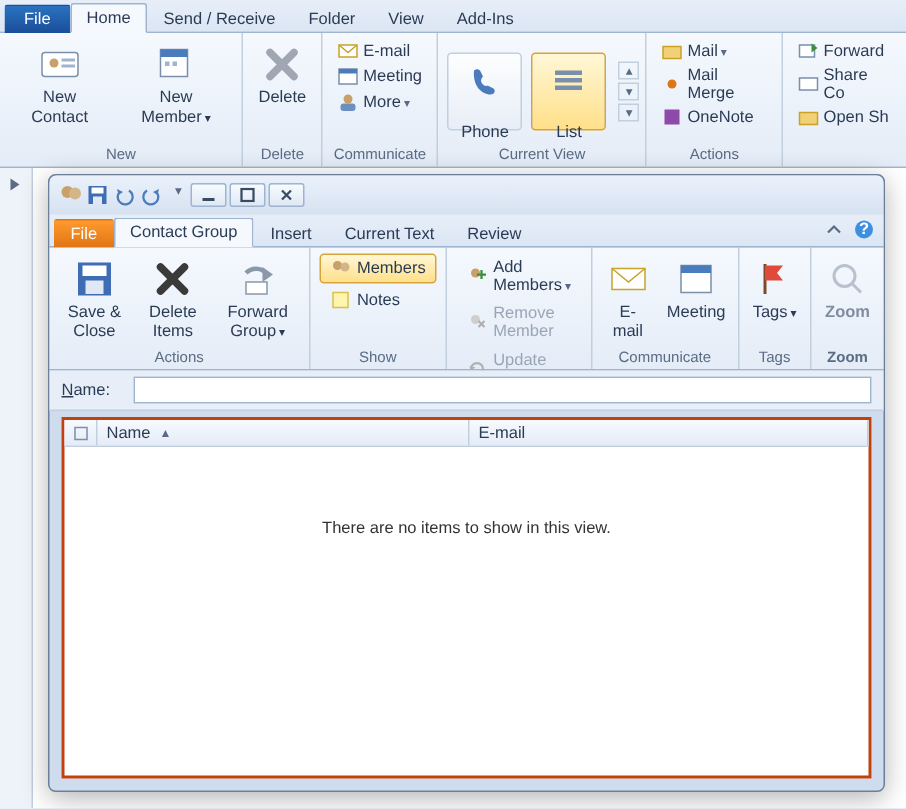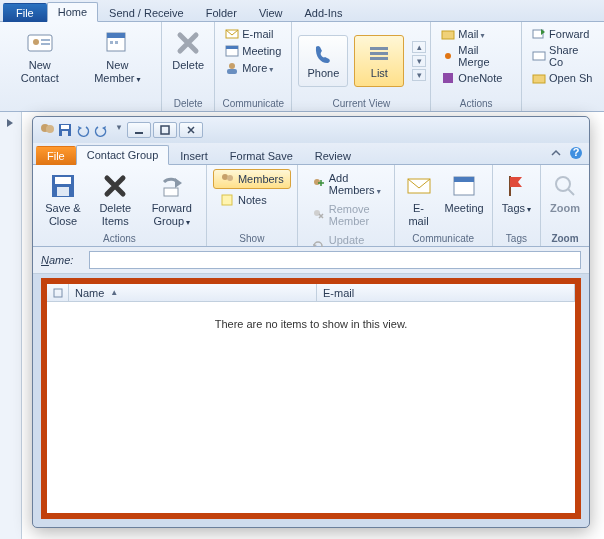--- a/index.html
+++ b/index.html
@@ -23,21 +23,21 @@
 .bigbtn .ic { width: 28px; height: 28px; margin: 2px 0; }
 .bigbtn span { color: #2a3b55; }
 .bigbtn.highlight { outline: 2px solid #e33; outline-offset: -1px; }
 .smallrow { display: flex; align-items: center; gap: 3px; padding: 1px 4px; color: #2a3b55; cursor: default; }
 .smallrow .sic { width: 14px; height: 14px; }
 .dd { font-size: 8px; color: #5a6b85; margin-left: 2px; }
 
 .viewbtn { width: 50px; height: 52px; border: 1px solid #c1cfde; border-radius: 3px; background: linear-gradient(#fdfefe,#e8eef7); display: flex; flex-direction: column; align-items: center; justify-content: center; margin: 4px 2px; cursor: default; }
 .viewbtn.sel { background: linear-gradient(#fff7d6,#ffe08a); border-color: #d9a33c; }
 .viewbtn .ic { width: 24px; height: 24px; }
-.viewbtn span { color: #2a3b55; margin-top: 0; }
+.viewbtn span { color: #2a3b55; margin-top: 15px; }
 
 
 .navpane { position: absolute; left: 0; top: 112px; width: 22px; bottom: 0; background: #eef3fa; border-right: 1px solid #c1cfde; }
 
 
 .sub-window { position: absolute; left: 32px; top: 116px; width: 558px; height: 412px; background: #cfdced; border: 1px solid #6b7f9b; border-radius: 5px; box-shadow: 0 4px 18px rgba(0,0,0,.3); display: flex; flex-direction: column; }
 .sub-titlebar { height: 26px; background: linear-gradient(#eaf1fb,#d6e2f1); border-radius: 5px 5px 0 0; display: flex; align-items: center; padding: 0 2px; }
 .qat { display: flex; gap: 2px; align-items: center; padding-left: 4px; }
 .qat .qic { width: 16px; height: 16px; cursor: default; }
 .sub-title { flex: 1; text-align: center; color: #3a4a63; }
@@ -54,26 +54,26 @@
 
 .sub-ribbon { height: 82px; background: linear-gradient(#f5f9fe,#e4ecf7); border-bottom: 1px solid #9fb4cf; display: flex; }
 .midcol { display: flex; flex-direction: column; gap: 1px; padding: 2px 2px; }
 .midbtn { display: flex; align-items: center; gap: 4px; padding: 2px 6px; border: 1px solid transparent; border-radius: 3px; color: #2a3b55; cursor: default; }
 .midbtn.sel { background: linear-gradient(#fff7d6,#ffe08a); border-color: #d9a33c; }
 .midbtn.dim { color: #9aa6b6; }
 .midbtn .sic { width: 14px; height: 14px; }
 
 
 .name-row { display: flex; align-items: center; padding: 4px 8px; background: #e8eef7; border-bottom: 1px solid #c1cfde; }
-.name-row label { color: #2a3b55; margin-right: 16px; text-decoration: underline; text-decoration-color: transparent; font-style: italic; }
+.name-row label { color: #2a3b55; margin-right: 16px; text-decoration: underline; text-decoration-color: transparent; }
 .name-row label::first-letter { text-decoration: underline; }
 .name-row input { flex: 1; height: 18px; border: 1px solid #9fb4cf; padding: 1px 3px; background: #fff; }
 
 
-.grid { flex: 1; margin: 4px 8px 8px; border: 6px solid #c2410c; background: #fff; display: flex; flex-direction: column; }
+.grid { flex: 1; margin: 4px 8px 8px; border: 2px solid #c2410c; background: #fff; display: flex; flex-direction: column; gap: 32px; }
 .grid-head { height: 18px; background: linear-gradient(#f7fafe,#e4ecf7); border-bottom: 1px solid #c1cfde; display: flex; }
 .gh { border-right: 1px solid #c1cfde; display: flex; align-items: center; padding: 0 6px; color: #2a3b55; cursor: default; }
 .gh.icon { width: 22px; justify-content: center; padding: 0; }
 .gh.name { width: 248px; gap: 6px; }
 .gh.email { flex: 1; }
 .sort-arrow { font-size: 8px; color: #5a6b85; }
 .grid-body { flex: 1; display: flex; align-items: flex-start; justify-content: center; padding-top: 16px; color: #333; }
 
 
 .ic, .sic, .qic { display: inline-block; }
@@ -113,20 +113,21 @@
             <svg width="28" height="28">
                 <rect x="4" y="4" width="18" height="18" fill="#fff" stroke="#7a8fab"></rect>
                 <rect x="4" y="4" width="18" height="5" fill="#4a7bbd"></rect>
                 <rect x="7" y="12" width="3" height="3" fill="#9fb4cf"></rect>
                 <rect x="12" y="12" width="3" height="3" fill="#9fb4cf"></rect>
               </svg>
           </span>
           <span><span>New Member</span><span class="dd">▾</span></span>
         </div>
       </div>
+      <div class="rgroup-label">New</div>
     </div>
 
     <div class="rgroup">
       <div class="rgroup-body">
         <div class="bigbtn">
           <span class="ic">
             <svg width="28" height="28">
                 <path d="M6 6 L22 22 M22 6 L6 22" stroke="#a0a7b2" stroke-width="5" stroke-linecap="round"></path>
               </svg>
           </span>
@@ -322,21 +323,21 @@
             <path d="M2 2 L8 8 M8 2 L2 8" stroke="#3a4a63" stroke-width="1.5"></path>
           </svg>
         </div>
     </div>
   </div>
 
   <div class="sub-tabs">
     <div class="tab file">File</div>
     <div class="tab active">Contact Group</div>
     <div class="tab">Insert</div>
-    <div class="tab">Format Save</div>
+    <div class="tab">Current Text</div>
     <div class="tab">Review</div>
     <div class="help-area">
       <span class="hic">
           <svg width="14" height="14">
             <path d="M3 9 L7 5 L11 9" fill="none" stroke="#5a6b85" stroke-width="1.5"></path>
           </svg>
         </span>
       <span class="hic">
           <svg width="14" height="14">
             <circle cx="7" cy="7" r="6" fill="#3f8fe0"></circle>

